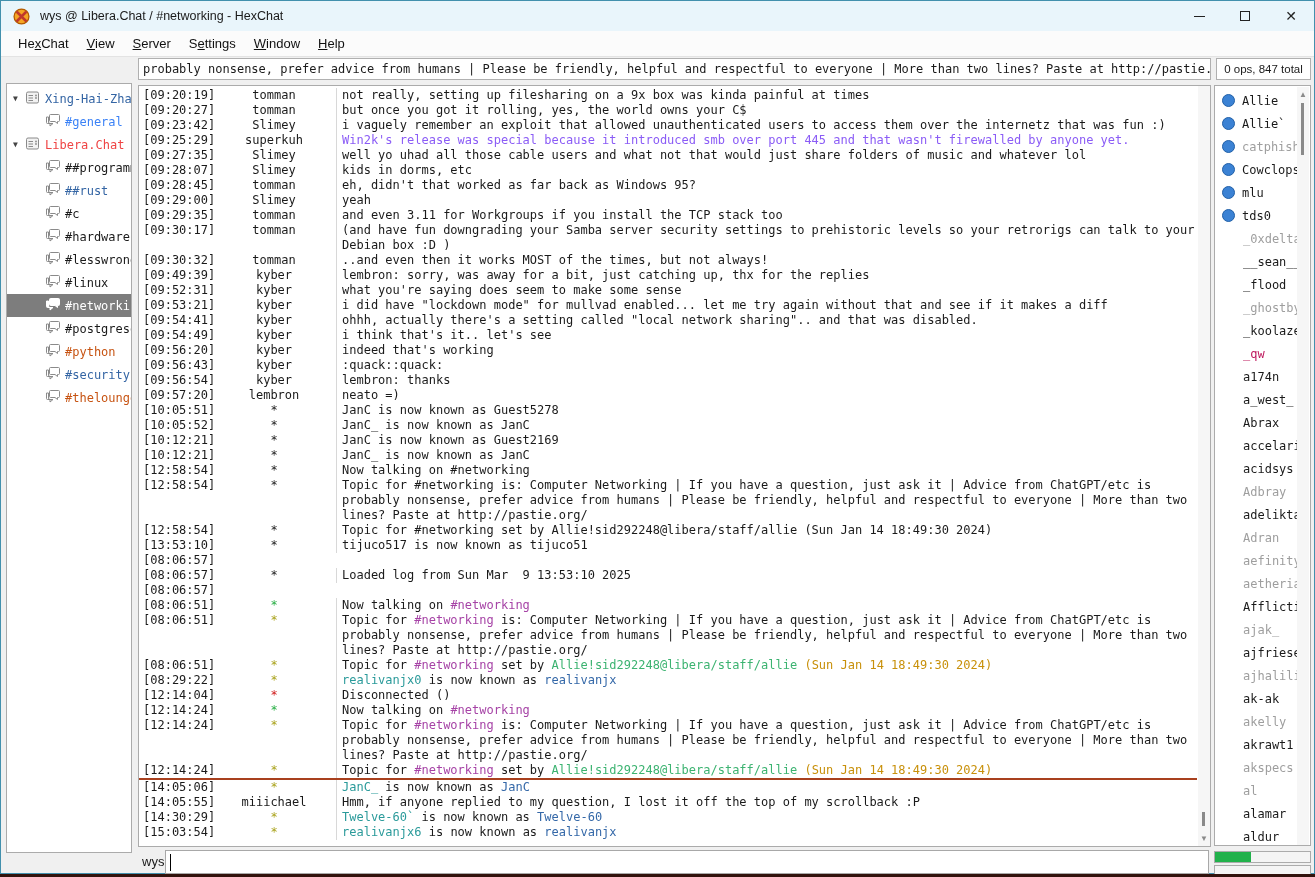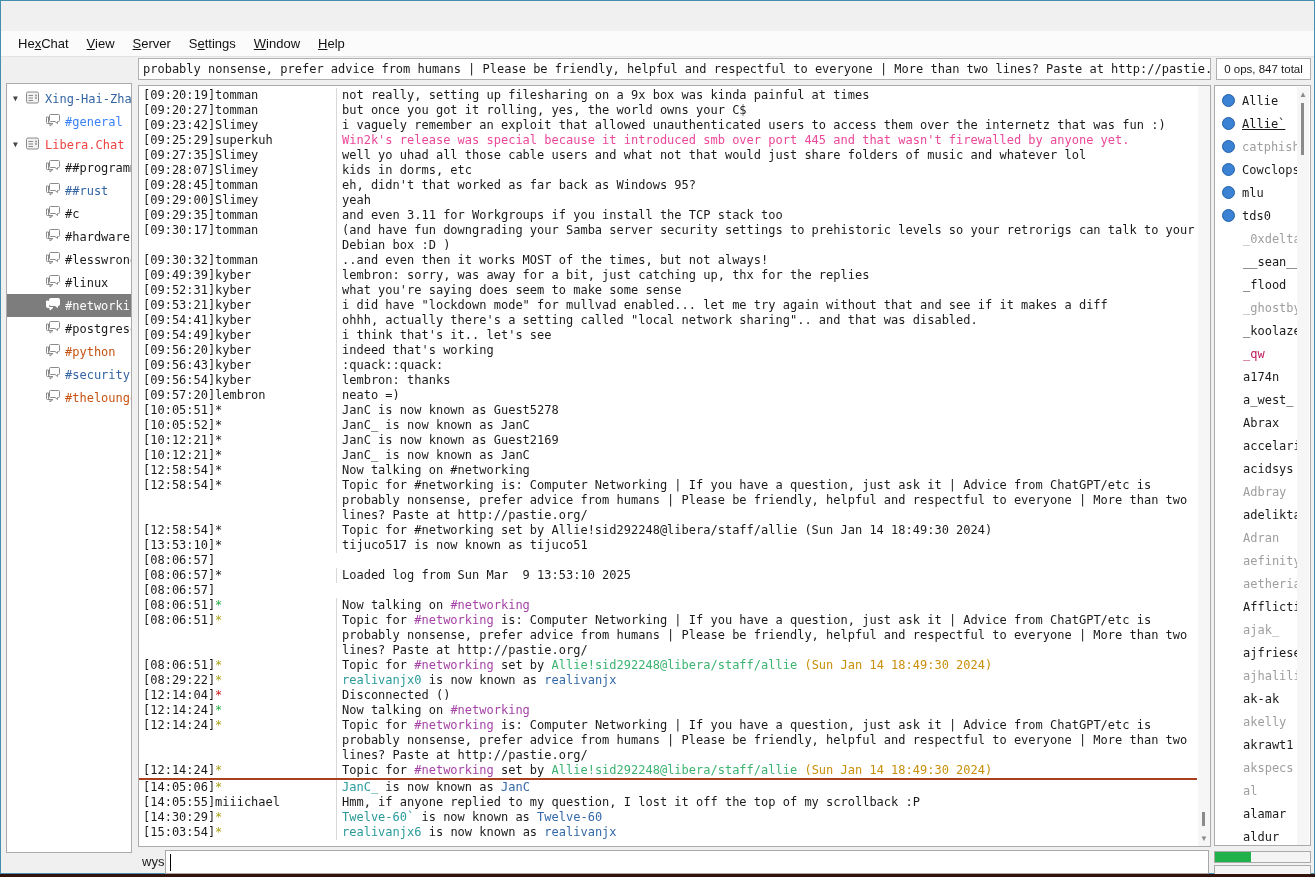--- a/index.html
+++ b/index.html
@@ -33,21 +33,21 @@
   .tree-row .arrow { width:10px; font-size:8px; color:#444; margin-left:6px; flex:none; }
   .tree-row .t-icon { flex:none; margin-right:5px; }
   .tree-row.server .t-icon { margin-left:2px; }
   .tree-row.channel { padding-left:38px; }
   .tree-row.selected { background:#7d7d7d; }
 
   .chat-panel { position:absolute; left:137px; top:84px; width:1073px; height:762px; background:#fff; border:1px solid #ababab; overflow:hidden; }
   .chat-lines { position:absolute; left:0; top:2px; width:1058px; font-family:"DejaVu Sans Mono", monospace; font-size:12px; line-height:15px; color:#1a1a1a; }
   .chat-row { display:flex; align-items:flex-start; }
   .chat-time { flex:none; width:76px; padding-left:4px; white-space:pre; }
-  .chat-nick { flex:none; width:118px; text-align:left; white-space:pre; overflow:hidden; }
+  .chat-nick { flex:none; width:118px; text-align:center; white-space:pre; overflow:hidden; }
   .chat-msg { flex:1; margin-left:3px; border-left:1px solid #d8d8d8; padding-left:5px; white-space:pre-wrap; overflow-wrap:break-word; }
   .chat-msg span { white-space:pre-wrap; }
   .marker-line { height:2px; border-top:2px solid #a8401e; }
   .chat-scrollbar { position:absolute; right:0; top:0; width:12px; height:760px; background:#f6f6f6; }
   .chat-thumb { position:absolute; left:4px; top:726px; width:3px; height:14px; background:#8a8a8a; }
   .scroll-arrow { position:absolute; left:0; width:12px; text-align:center; font-size:8px; color:#8a8a8a; }
 
   .user-panel { position:absolute; left:1213px; top:84px; width:97px; height:761px; background:#fff; border:1px solid #ababab; overflow:hidden; padding-top:3px; }
   .user-row { height:23px; display:flex; align-items:center; white-space:nowrap; overflow:hidden; font-family:"DejaVu Sans Mono", monospace; font-size:12px; padding-left:7px; }
   .op-dot { flex:none; width:13px; height:13px; border-radius:50%; margin-right:7px; border:1px solid #2160a8; }
@@ -64,20 +64,38 @@
   .meter { position:absolute; left:1213px; width:97px; background:#f4f4f4; border:1px solid #ababab; }
   .meter-fill { height:100%; }
 
   .desktop-sliver { position:absolute; left:0; top:874px; width:100%; height:3px; background:#32120c; }
 </style>
 </head>
 <body>
 
 <div class="window">
 
+  <div class="titlebar">
+    <svg class="app-icon" viewBox="0 0 16 16">
+      <circle cx="8" cy="8" r="7" fill="#f5a623" stroke="#b35a00" stroke-width="1.2"></circle>
+      <path d="M4 4 L12 12 M12 4 L4 12" stroke="#c0392b" stroke-width="2.4" stroke-linecap="round"></path>
+    </svg>
+    <span class="title-text">wys @ Libera.Chat / #networking - HexChat</span>
+    <div class="win-controls">
+      <div class="win-btn">
+          <span class="glyph-min"></span>
+        </div>
+      <div class="win-btn">
+          <span class="glyph-max"></span>
+        </div>
+      <div class="win-btn">
+          <span class="glyph-close">✕</span>
+        </div>
+    </div>
+  </div>
 
   <div class="menubar">
       <div class="menu-item">He<u>x</u>Chat</div>
       <div class="menu-item"><u>V</u>iew</div>
       <div class="menu-item"><u>S</u>erver</div>
       <div class="menu-item">S<u>e</u>ttings</div>
       <div class="menu-item"><u>W</u>indow</div>
       <div class="menu-item"><u>H</u>elp</div>
     </div>
 
@@ -210,21 +228,21 @@
           <span class="chat-msg"><span style="color: rgb(26, 26, 26);">but once you got it rolling, yes, the world owns your C$</span></span>
         </div>
         <div class="chat-row">
           <span class="chat-time">[09:23:42]</span>
           <span class="chat-nick" style="color: rgb(26, 26, 26);">Slimey</span>
           <span class="chat-msg"><span style="color: rgb(26, 26, 26); text-align: right;">i vaguely remember an exploit that allowed unauthenticated users to access them over the internetz that was fun :)</span></span>
         </div>
         <div class="chat-row">
           <span class="chat-time">[09:25:29]</span>
           <span class="chat-nick" style="color: rgb(26, 26, 26);">superkuh</span>
-          <span class="chat-msg"><span style="color: #ec4899;">Win2k's release was special because it introduced smb over port 445 and that wasn't firewalled by anyone yet.</span></span>
+          <span class="chat-msg"><span style="color: #8b5cf6;">Win2k's release was special because it introduced smb over port 445 and that wasn't firewalled by anyone yet.</span></span>
         </div>
         <div class="chat-row">
           <span class="chat-time">[09:27:35]</span>
           <span class="chat-nick" style="color: rgb(26, 26, 26);">Slimey</span>
           <span class="chat-msg"><span style="color: rgb(26, 26, 26);">well yo uhad all those cable users and what not that would just share folders of music and whatever lol</span></span>
         </div>
         <div class="chat-row">
           <span class="chat-time">[09:28:07]</span>
           <span class="chat-nick" style="color: rgb(26, 26, 26);">Slimey</span>
           <span class="chat-msg"><span style="color: rgb(26, 26, 26);">kids in dorms, etc</span></span>
@@ -423,21 +441,21 @@
   </div>
 
   <div class="user-panel">
     <div id="user-rows">
         <div class="user-row">
           <span class="op-dot" style="background: rgb(59, 130, 212);"></span>
           <span style="color: rgb(26, 26, 26);">Allie</span>
         </div>
         <div class="user-row">
           <span class="op-dot" style="background: rgb(59, 130, 212);"></span>
-          <span style="color: rgb(26, 26, 26); text-decoration: underline;">Allie`</span>
+          <span style="color: rgb(26, 26, 26);">Allie`</span>
         </div>
         <div class="user-row">
           <span class="op-dot" style="background: rgb(59, 130, 212);"></span>
           <span style="color: rgb(158, 158, 158);">catphish</span>
         </div>
         <div class="user-row">
           <span class="op-dot" style="background: rgb(59, 130, 212);"></span>
           <span style="color: rgb(26, 26, 26);">Cowclops</span>
         </div>
         <div class="user-row">

